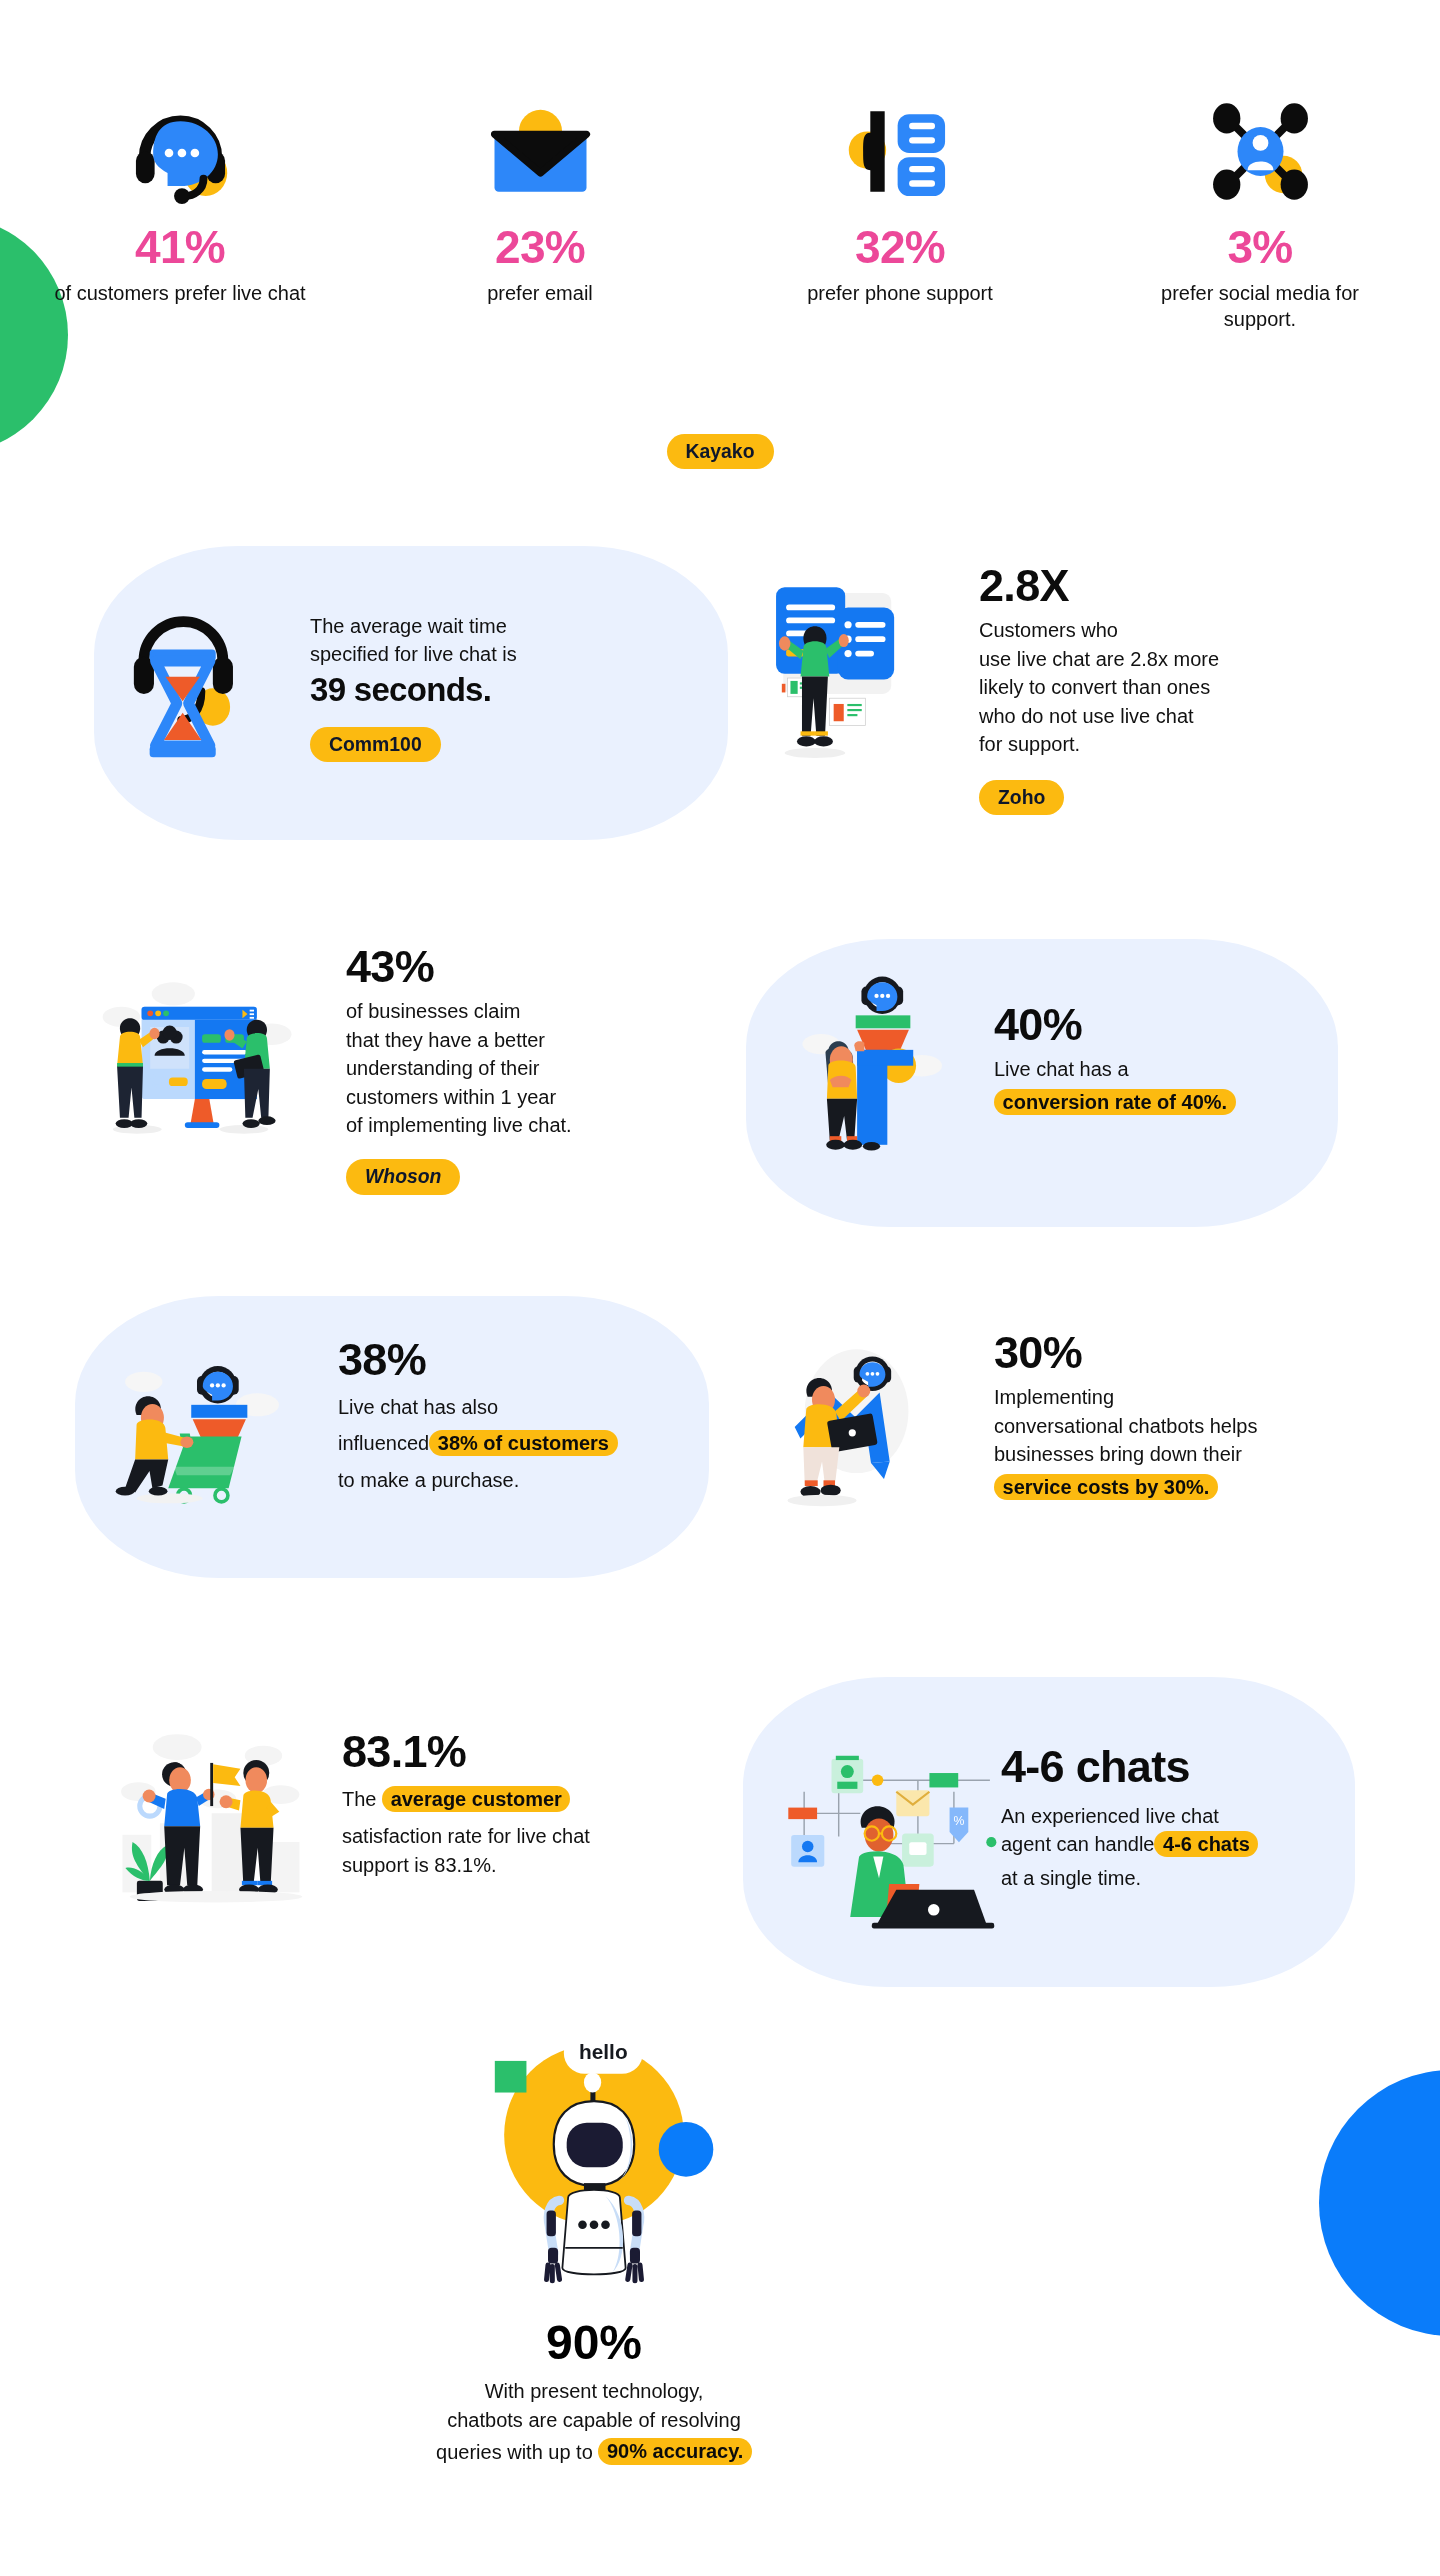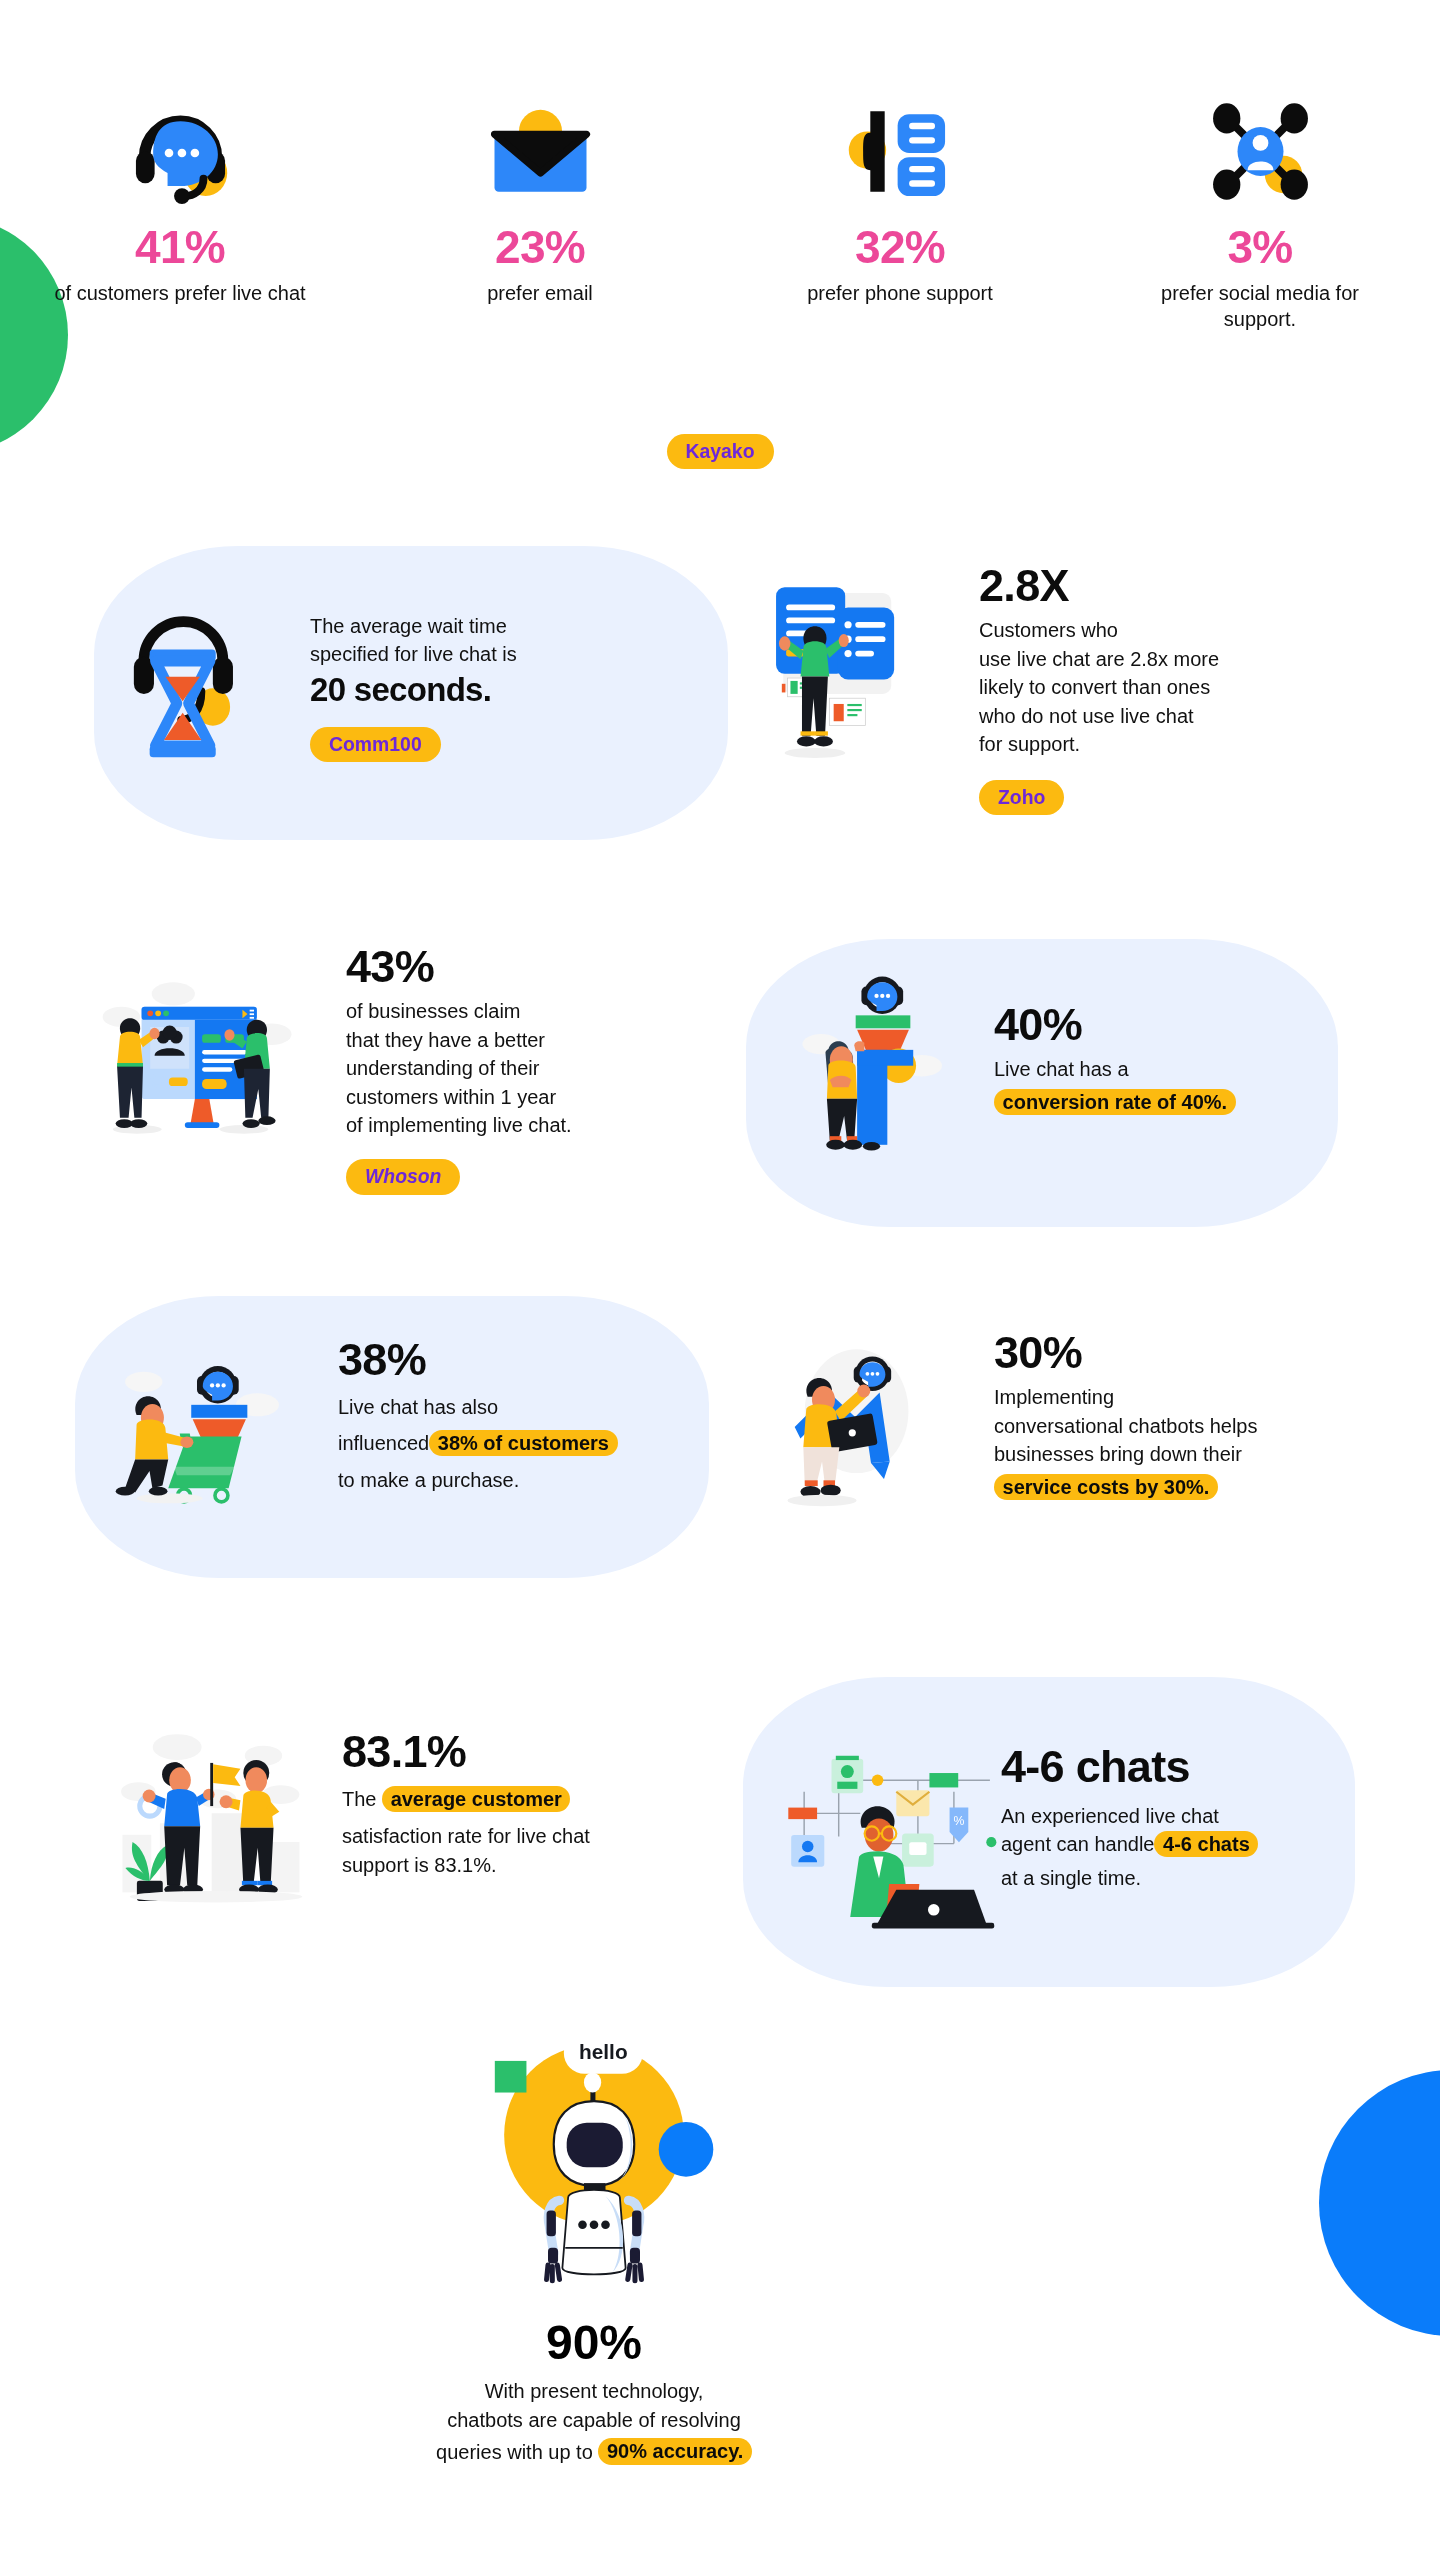--- a/index.html
+++ b/index.html
@@ -43,21 +43,21 @@
     letter-spacing:-0.7px; line-height:1;
   }
   .stat-label {
     margin-top:11.5px; font-size:20px; color:#111; line-height:1.28;
     text-align:center; max-width:259px;
   }
   
   .badge {
     display:inline-block;
     background:#FCBA10;
-    color:#6d28d9;
+    color:#0f172a;
     font-weight:bold;
     border-radius:29px;
     padding:8px 19px;
     font-size:19.4px;
     line-height:1;
   }
   .badge-center { position:absolute; left:0; width:1440px; text-align:center; }
   
   .big-num {
     font-size:42px; font-weight:bold; color:#0c0c0c;
@@ -184,21 +184,21 @@
       <rect x="38" y="196" width="92" height="16" rx="5" fill="#2D87F9"></rect>
       <path d="M46 78 L122 78 L92 137 L122 196 L46 196 L76 137 Z" fill="none" stroke="#2D87F9" stroke-width="15" stroke-linejoin="round"></path>
       <path d="M60 100 L108 100 L84 134 Z" fill="#EE5B29"></path>
       <path d="M84 150 L110 188 L58 188 Z" fill="#EE5B29"></path>
     </svg>
   </div>
 
   <div class="block" style="left:310px; top:612px; width:374px;">
     <div class="body-text" style="white-space:pre-line; margin-top:0;">The average wait time
 specified for live chat is</div>
-    <div class="big-num" style="margin-top:4.3px; font-size:33px;">20 seconds.</div>
+    <div class="big-num" style="margin-top:4.3px; font-size:33px;">39 seconds.</div>
     <div style="margin-top:19px;">
       <span class="badge">Comm100</span>
     </div>
   </div>
 
   <div class="illus" style="left:763px; top:583px;">
     <svg width="173" height="180" viewBox="0 0 240 250">
       <rect x="28" y="14" width="150" height="140" rx="12" fill="#F2F2F2"></rect>
       <rect x="18" y="6" width="96" height="120" rx="12" fill="#1478F2"></rect>
       <rect x="32" y="30" width="68" height="8" rx="4" fill="#fff"></rect>

